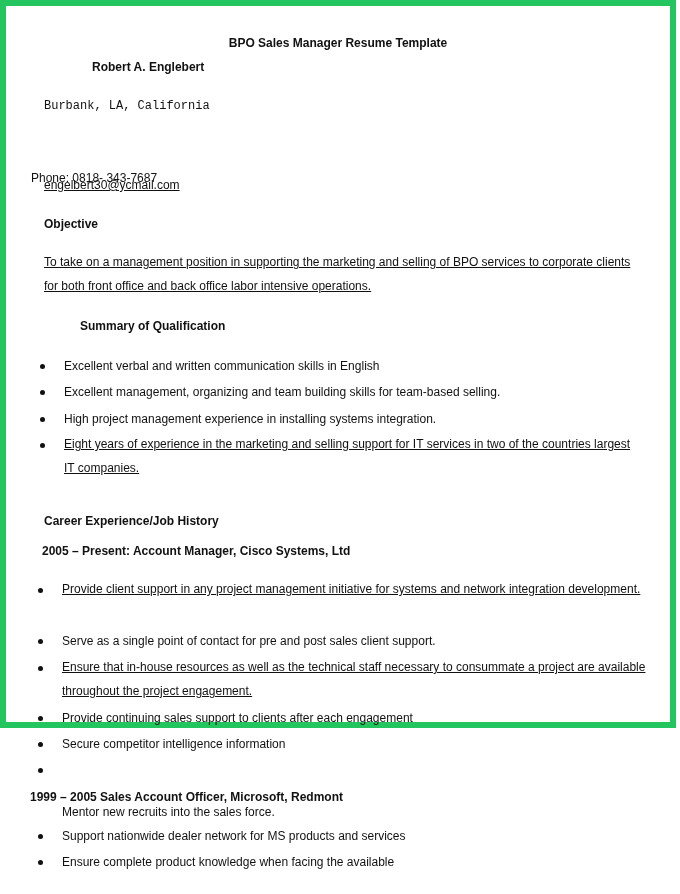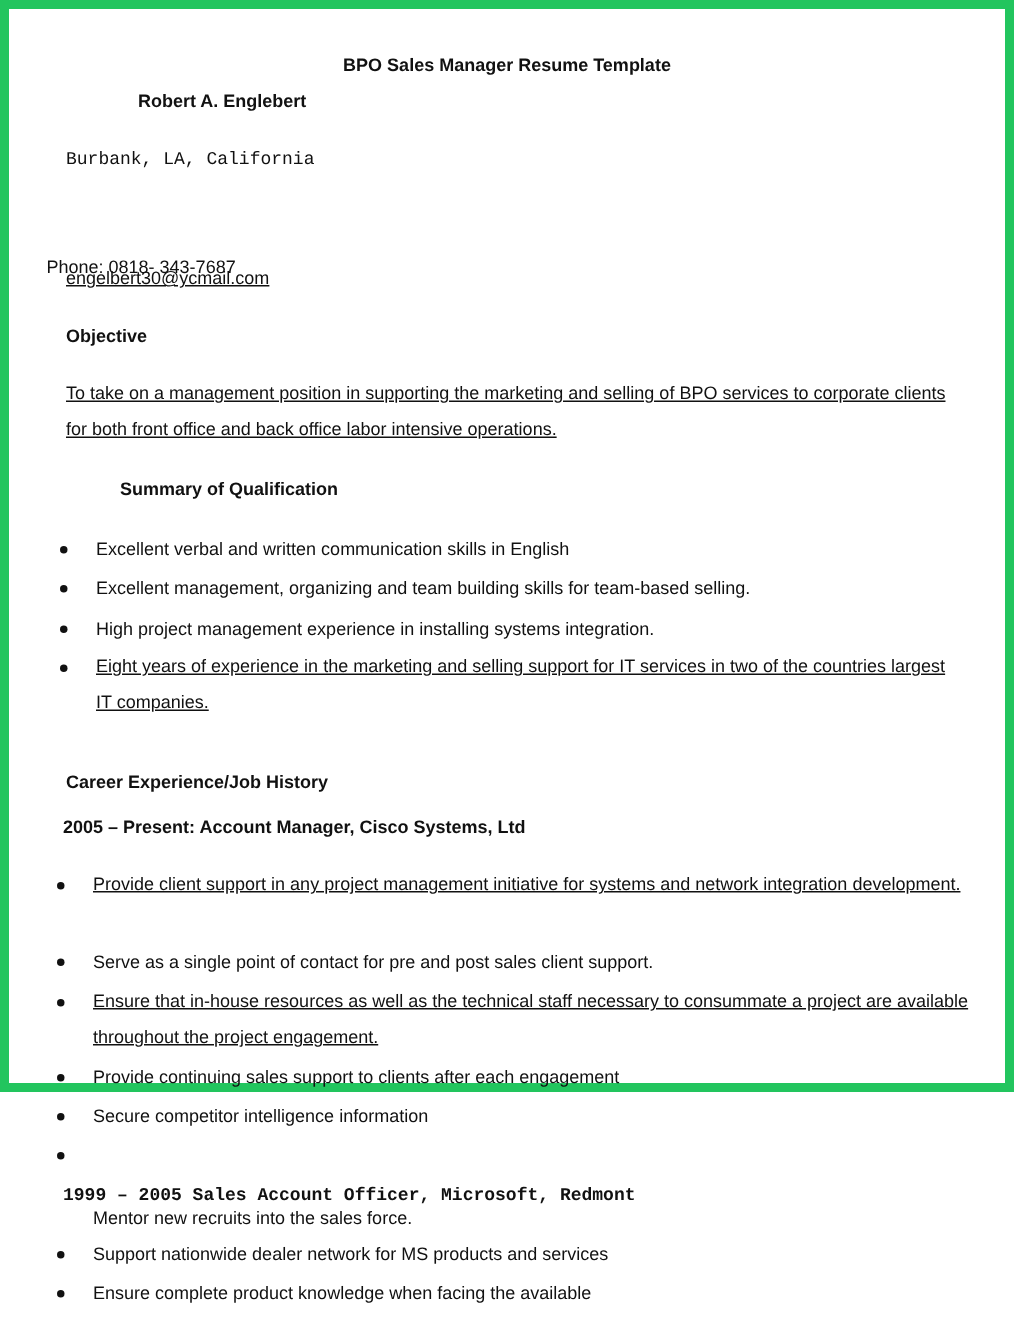--- a/index.html
+++ b/index.html
@@ -53,21 +53,21 @@
     <span class="bullet" style="left:32px;top:660px;"></span>
     <div class="para" style="left:56px;top:649px;width:605px;">Ensure that in-house resources as well as the technical staff necessary to consummate a project are available throughout the project engagement.</div>
     <span class="bullet" style="left:32px;top:710px;"></span>
     <div class="abs" style="left:56px;top:703px;">Provide continuing sales support to clients after each engagement</div>
     <span class="bullet" style="left:32px;top:736px;"></span>
     <div class="abs" style="left:56px;top:729px;">Secure competitor intelligence information</div>
     <span class="bullet" style="left:32px;top:762px;"></span>
     <div class="abs" style="left:56px;top:755px;margin-top:42px;">Mentor new recruits into the sales force.</div>
   </div>
 
-  <div class="abs bold" style="left:36px;top:782px;font-family:Liberation Mono, monospace;">1999 – 2005 Sales Account Officer, Microsoft, Redmont</div>
+  <div class="abs bold" style="left:24px;top:782px;">1999 – 2005 Sales Account Officer, Microsoft, Redmont</div>
 
   <div>
     <span class="bullet" style="left:32px;top:828px;"></span>
     <div class="abs" style="left:56px;top:821px;">Support nationwide dealer network for MS products and services</div>
     <span class="bullet" style="left:32px;top:854px;"></span>
     <div class="abs" style="left:56px;top:847px;">Ensure complete product knowledge when facing the available</div>
   </div>
 </div>
 
 </body></html>

